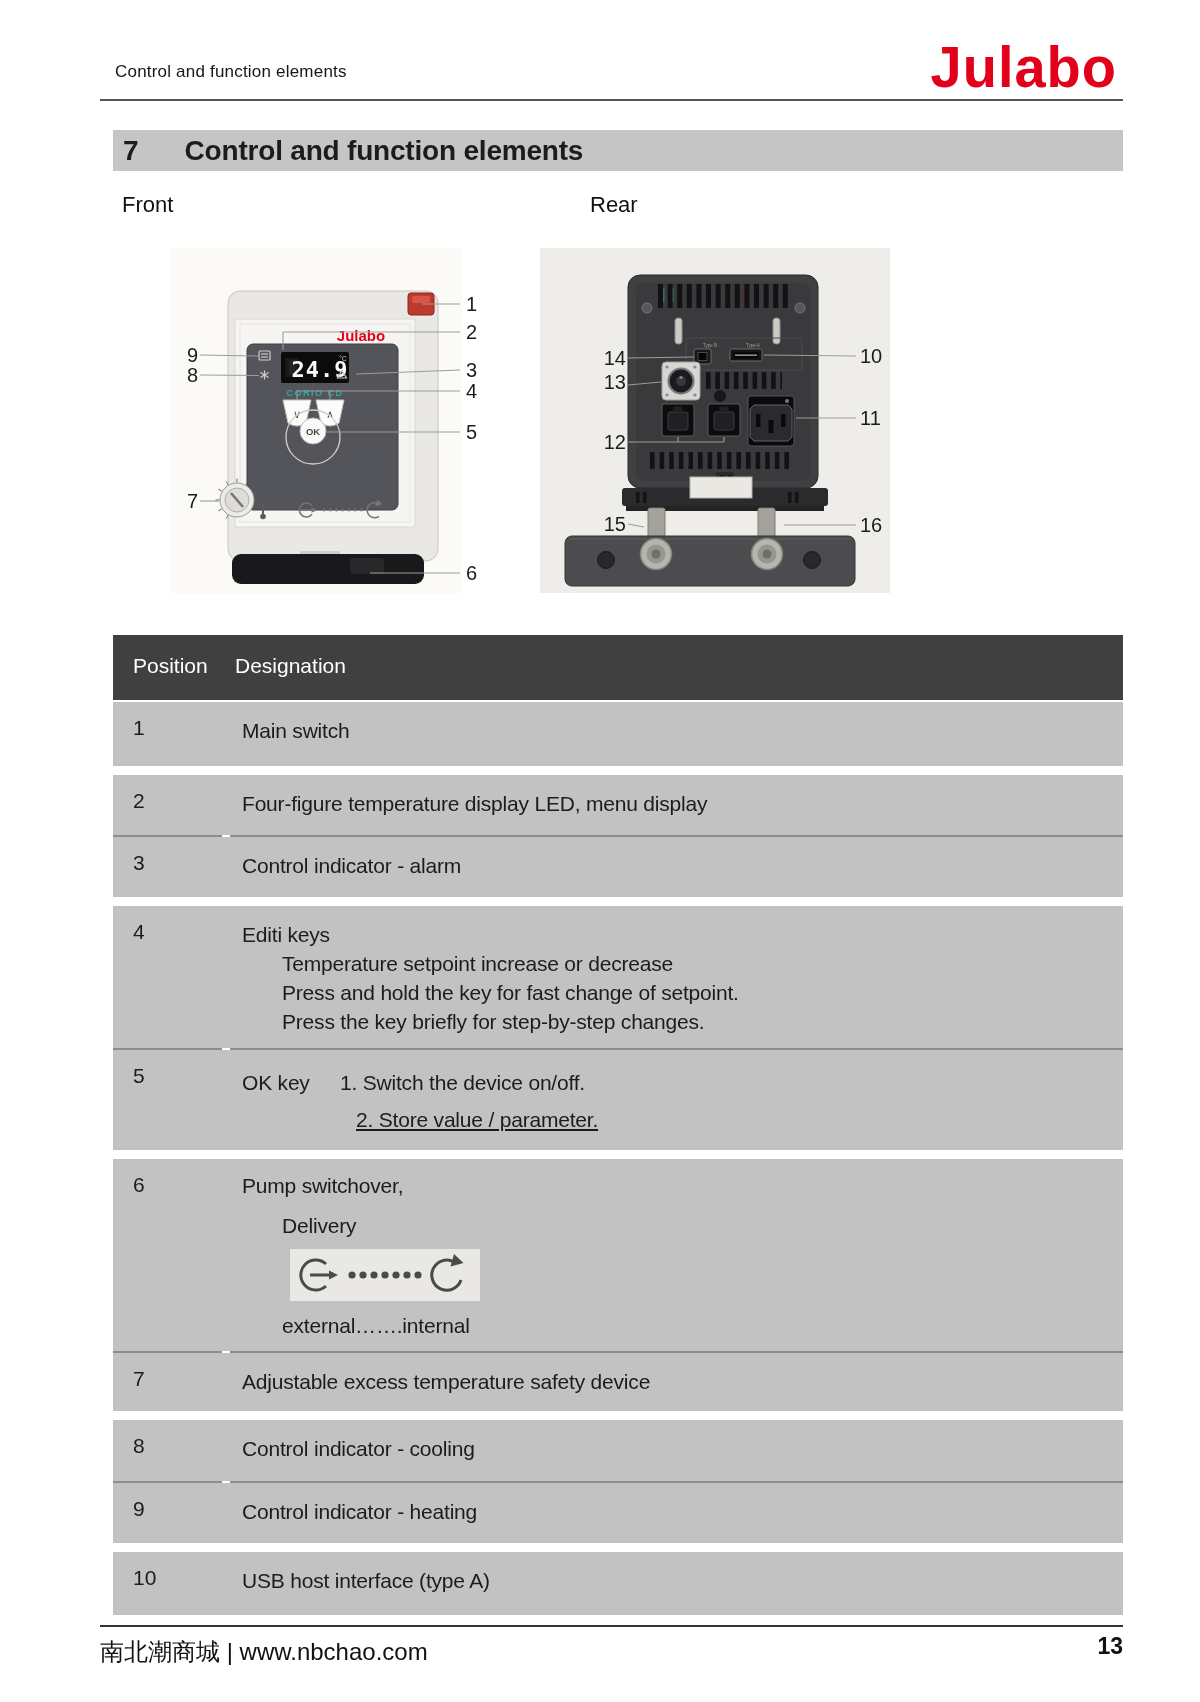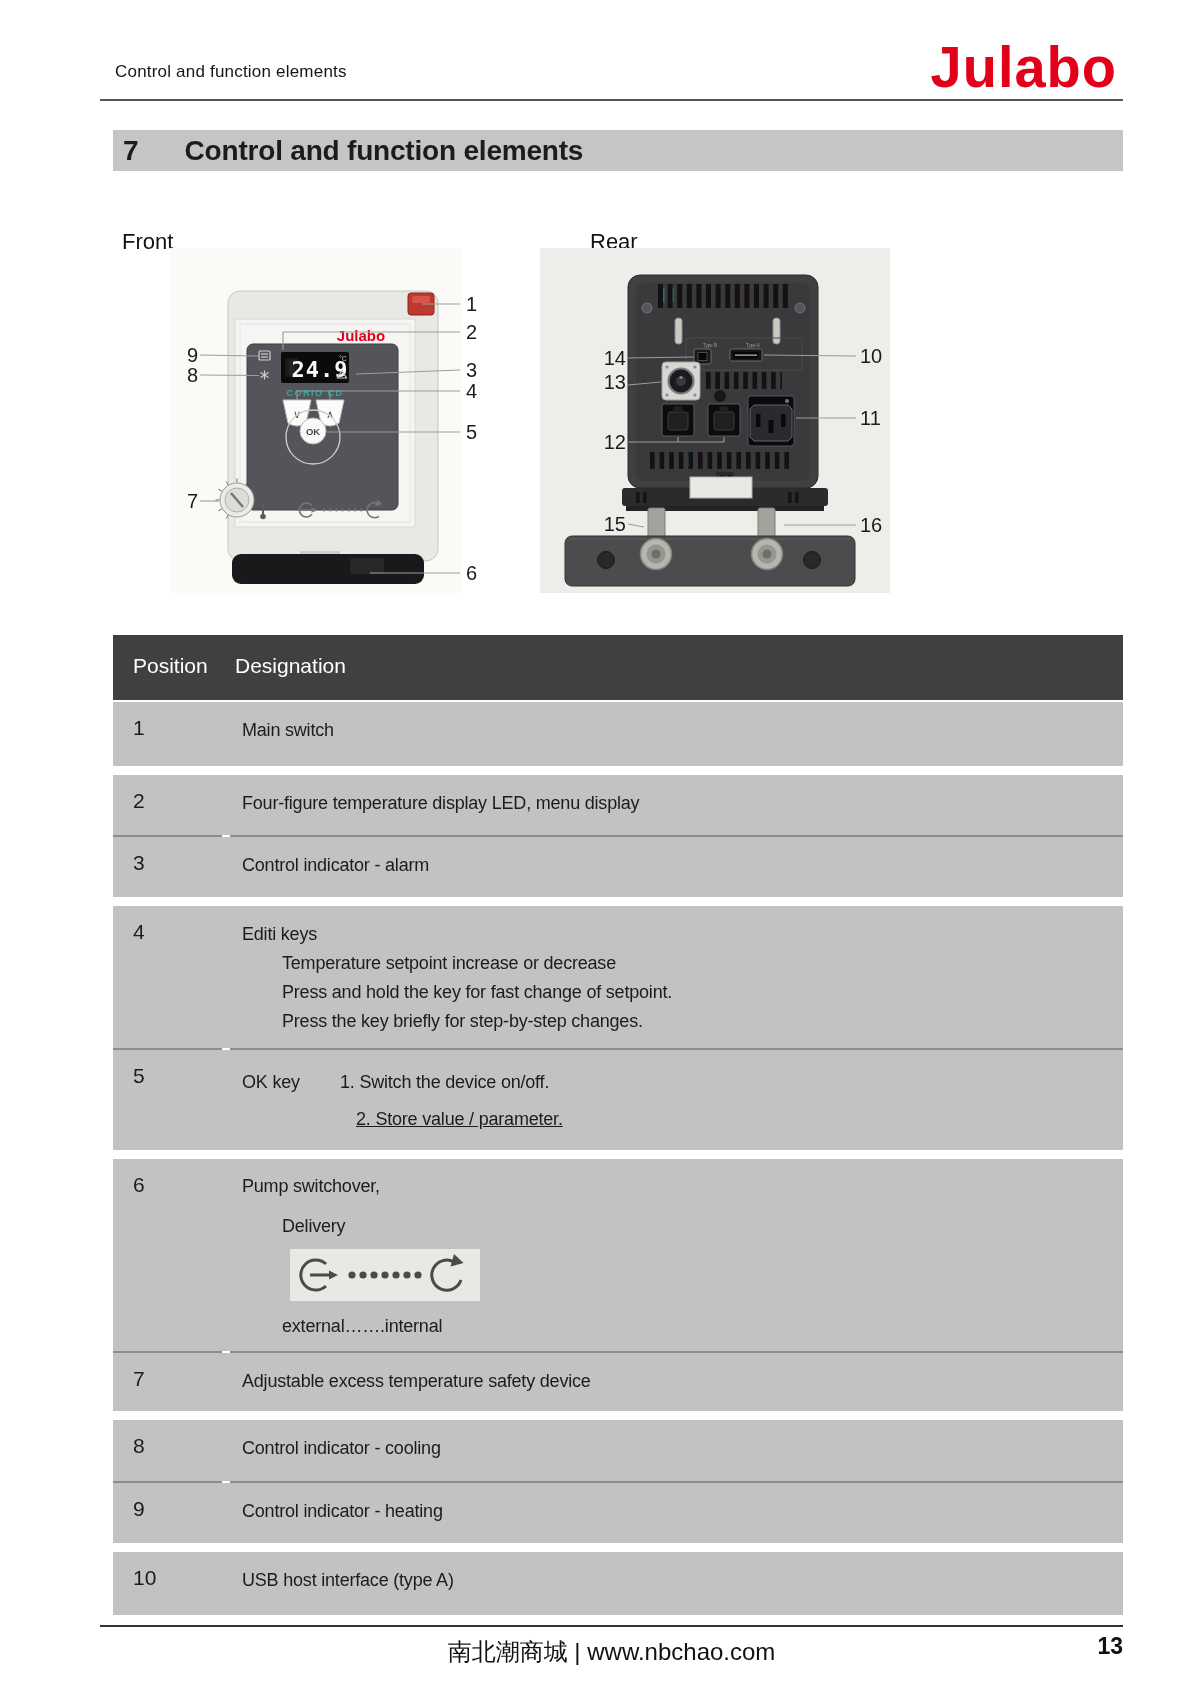--- a/index.html
+++ b/index.html
@@ -10,56 +10,56 @@
   .hdr-breadcrumb{position:absolute;left:115px;top:62px;font-size:17px;letter-spacing:.2px;color:#161616;}
   .hdr-logo{position:absolute;right:83px;top:34px;font-size:56px;font-weight:bold;letter-spacing:1px;color:#e2001a;transform:scaleY(1.04);}
   .hdr-rule{position:absolute;left:100px;top:99px;width:1023px;height:2px;background:#555;}
 
   
   .sec-bar{position:absolute;left:113px;top:130px;width:1010px;height:41px;background:#c5c5c5;display:flex;align-items:center;}
   .sec-bar .num{font-size:28px;font-weight:bold;margin-left:10px;}
   .sec-bar .ttl{font-size:28px;font-weight:bold;margin-left:46px;letter-spacing:-.2px;}
 
   
-  .fig-label{position:absolute;font-size:22px;color:#111;margin-top:37px;}
+  .fig-label{position:absolute;font-size:22px;color:#111;}
   #front-label{left:122px;top:192px;}
   #rear-label{left:590px;top:192px;}
   .fig{position:absolute;}
   #front-svg{left:170px;top:248px;}
   #rear-svg{left:540px;top:248px;}
   .co{font-size:20px;fill:#1c1c1c;font-family:"Liberation Sans",sans-serif;}
   .cline{stroke:#9c9c9a;stroke-width:1.1;fill:none;}
 
   
   #dev-table{position:absolute;left:113px;top:635px;width:1010px;}
   .t-head{height:65px;background:#404040;color:#fff;display:flex;box-sizing:border-box;}
   .th-pos{width:109px;padding:19px 0 0 20px;font-size:21px;box-sizing:border-box;}
   .th-des{padding:19px 0 17px 13px;font-size:21px;}
   .head-gap{height:2px;background:#fff;}
   .t-row{display:flex;background:#c2c2c2;box-sizing:border-box;}
   .t-pos{width:109px;flex:none;padding:14px 0 0 20px;font-size:21px;box-sizing:border-box;}
-  .t-des{flex:1;padding:14px 0 12px 20px;font-size:18px;}
+  .t-des{flex:1;padding:14px 0 12px 20px;font-size:21px;}
   .t-line{line-height:29px;letter-spacing:-.2px;}
   .t-line.ind{margin-left:40px;}
   .t-cols{display:flex;line-height:37px;letter-spacing:-.2px;}
   .t-key{width:98px;flex:none;}
   .t-val.pad{margin-left:16px;text-decoration:underline;}
   .row-1{min-height:64px;}.row-2{min-height:60px;}.row-3{min-height:60px;}
   .row-4{min-height:128px;}.row-5{min-height:80px;}.row-6{min-height:189px;}
   .row-7{min-height:58px;}.row-8{min-height:61px;}.row-9{min-height:60px;}.row-10{min-height:63px;}
   .row-6 .t-line.l1{line-height:26px;}
   .row-6 .t-line.ind{margin-top:14px;line-height:26px;}
   .row-6 .t-line.ext{margin-top:12px;}
   .sep-gap{height:9px;background:#fff;}
   .sep-line{height:2px;background:linear-gradient(to right,#8d8d8d 0 109px,#ffffff 109px 117px,#8d8d8d 117px);}
   .pump-box{margin:10px 0 0 48px;width:190px;height:52px;background:#e9e8e5;}
 
   
   .ftr-rule{position:absolute;left:100px;top:1625px;width:1023px;height:2px;background:#333;}
-  .ftr-site{position:absolute;left:100px;top:1636px;width:1023px;text-align:center;font-size:24px;color:#111;}
+  .ftr-site{position:absolute;left:100px;top:1636px;width:1023px;font-size:24px;color:#111;}
   .ftr-page{position:absolute;left:1088px;top:1633px;width:35px;text-align:right;font-size:23px;font-weight:bold;color:#111;}
 </style>
 </head>
 <body>
 
 <div id="page">
 
   <div class="hdr-breadcrumb">Control and function elements</div>
   <div class="hdr-logo">Julabo</div>
   <div class="hdr-rule"></div>

